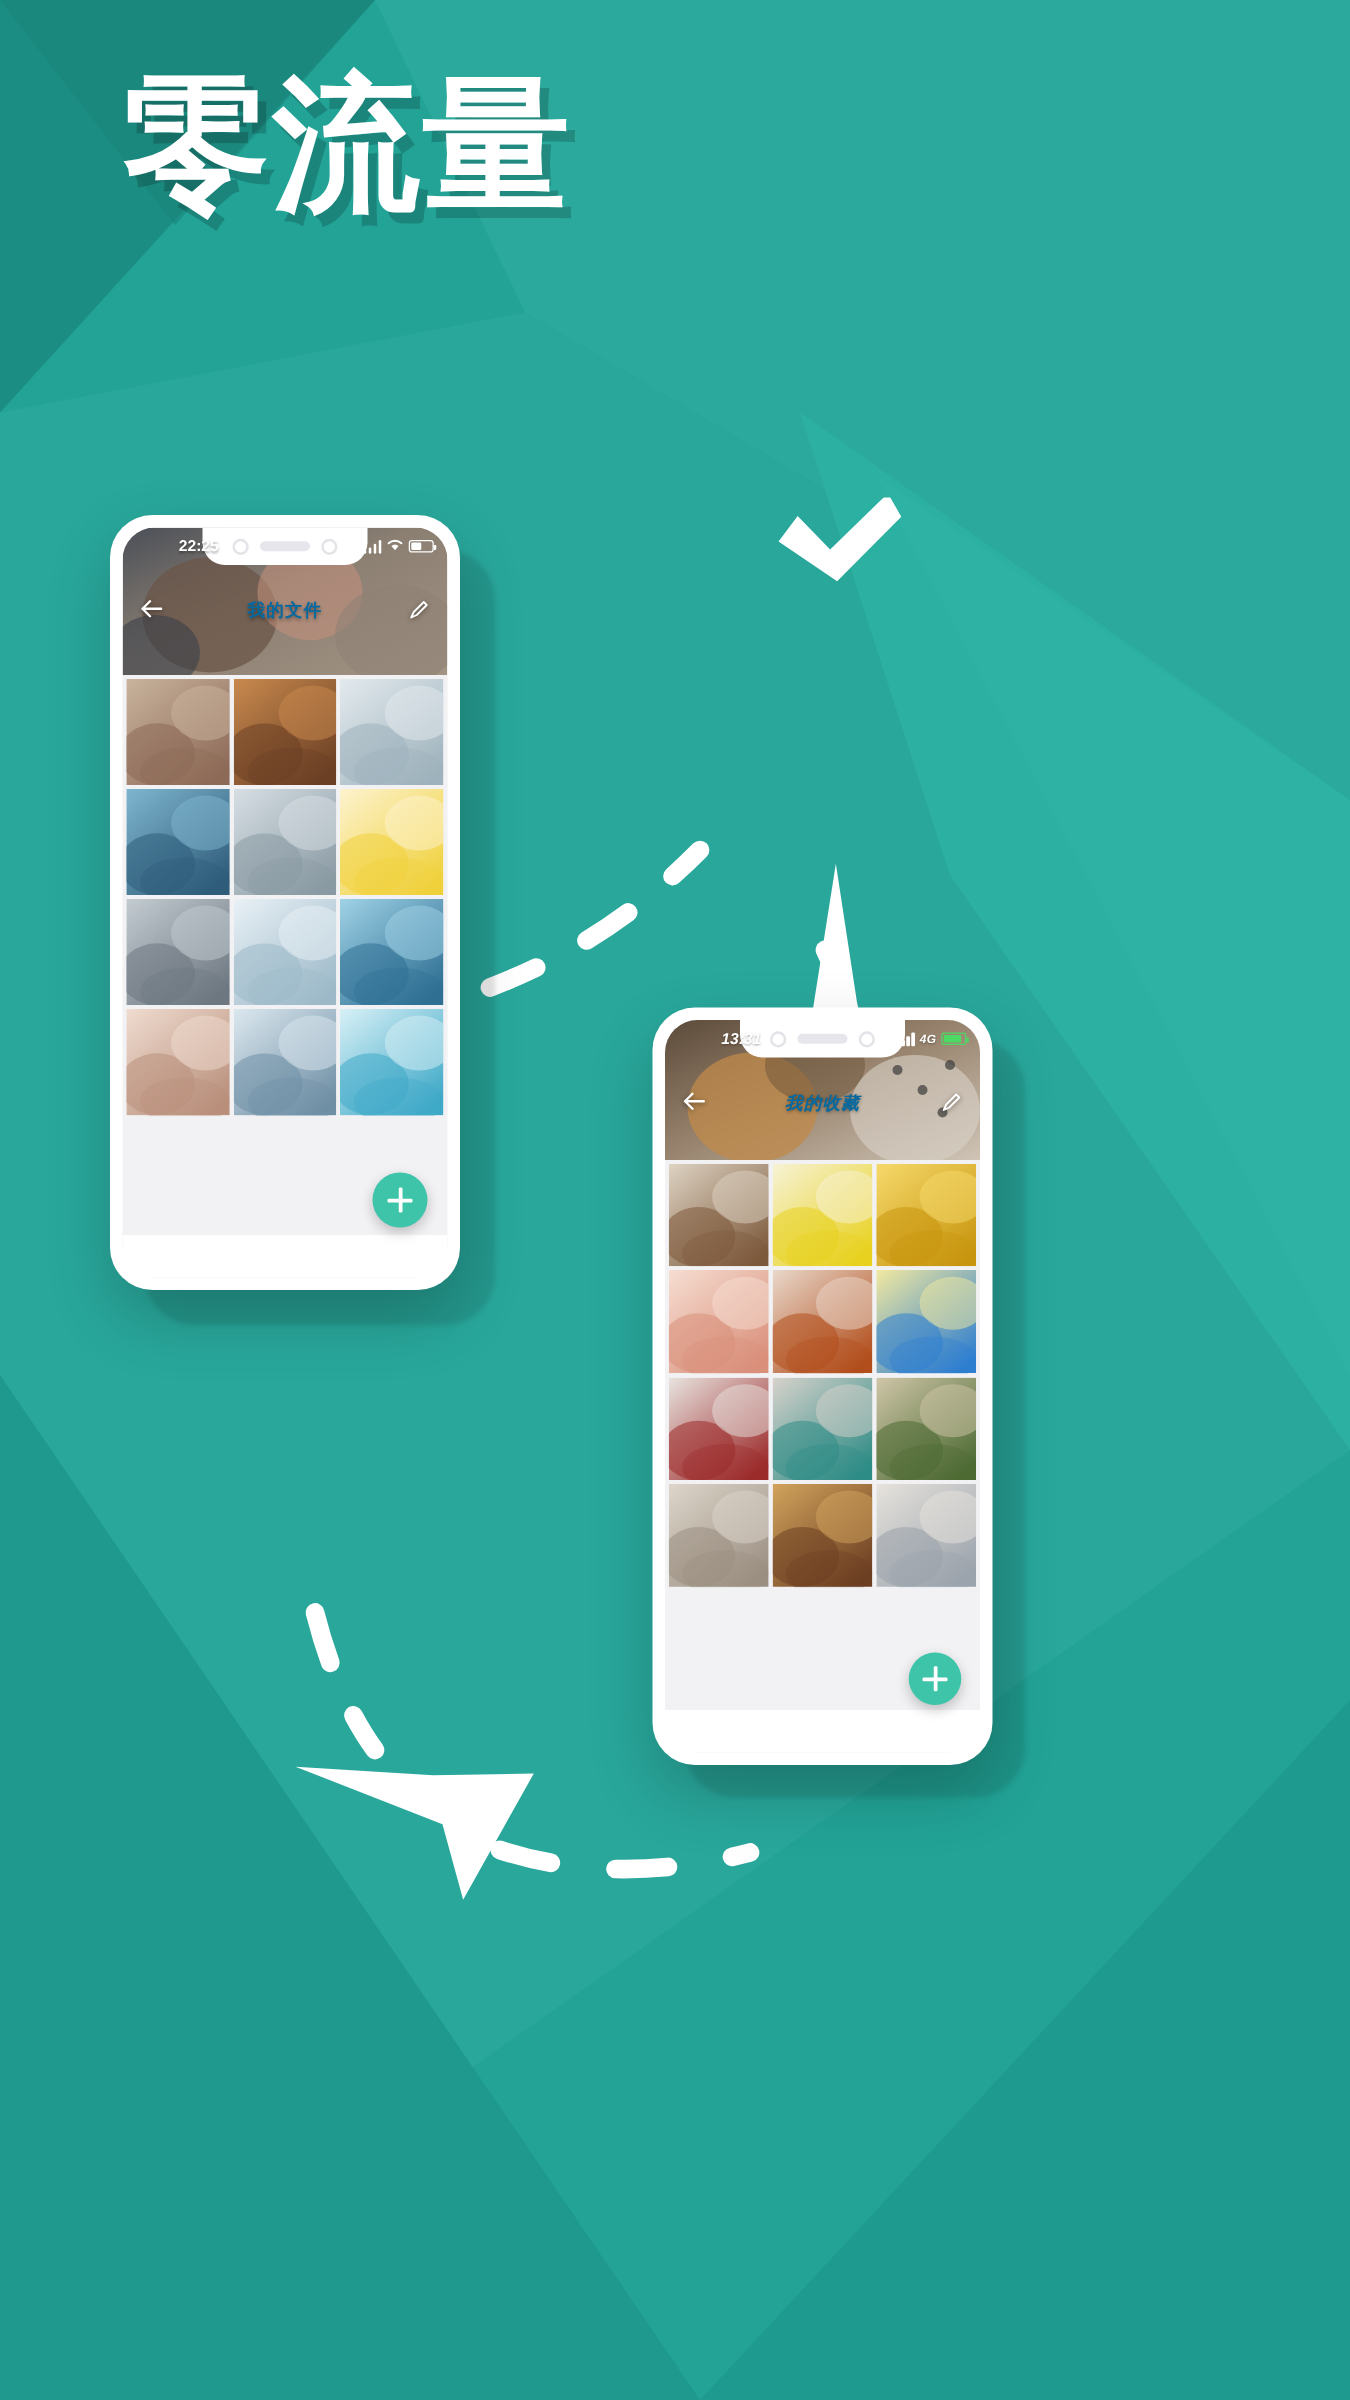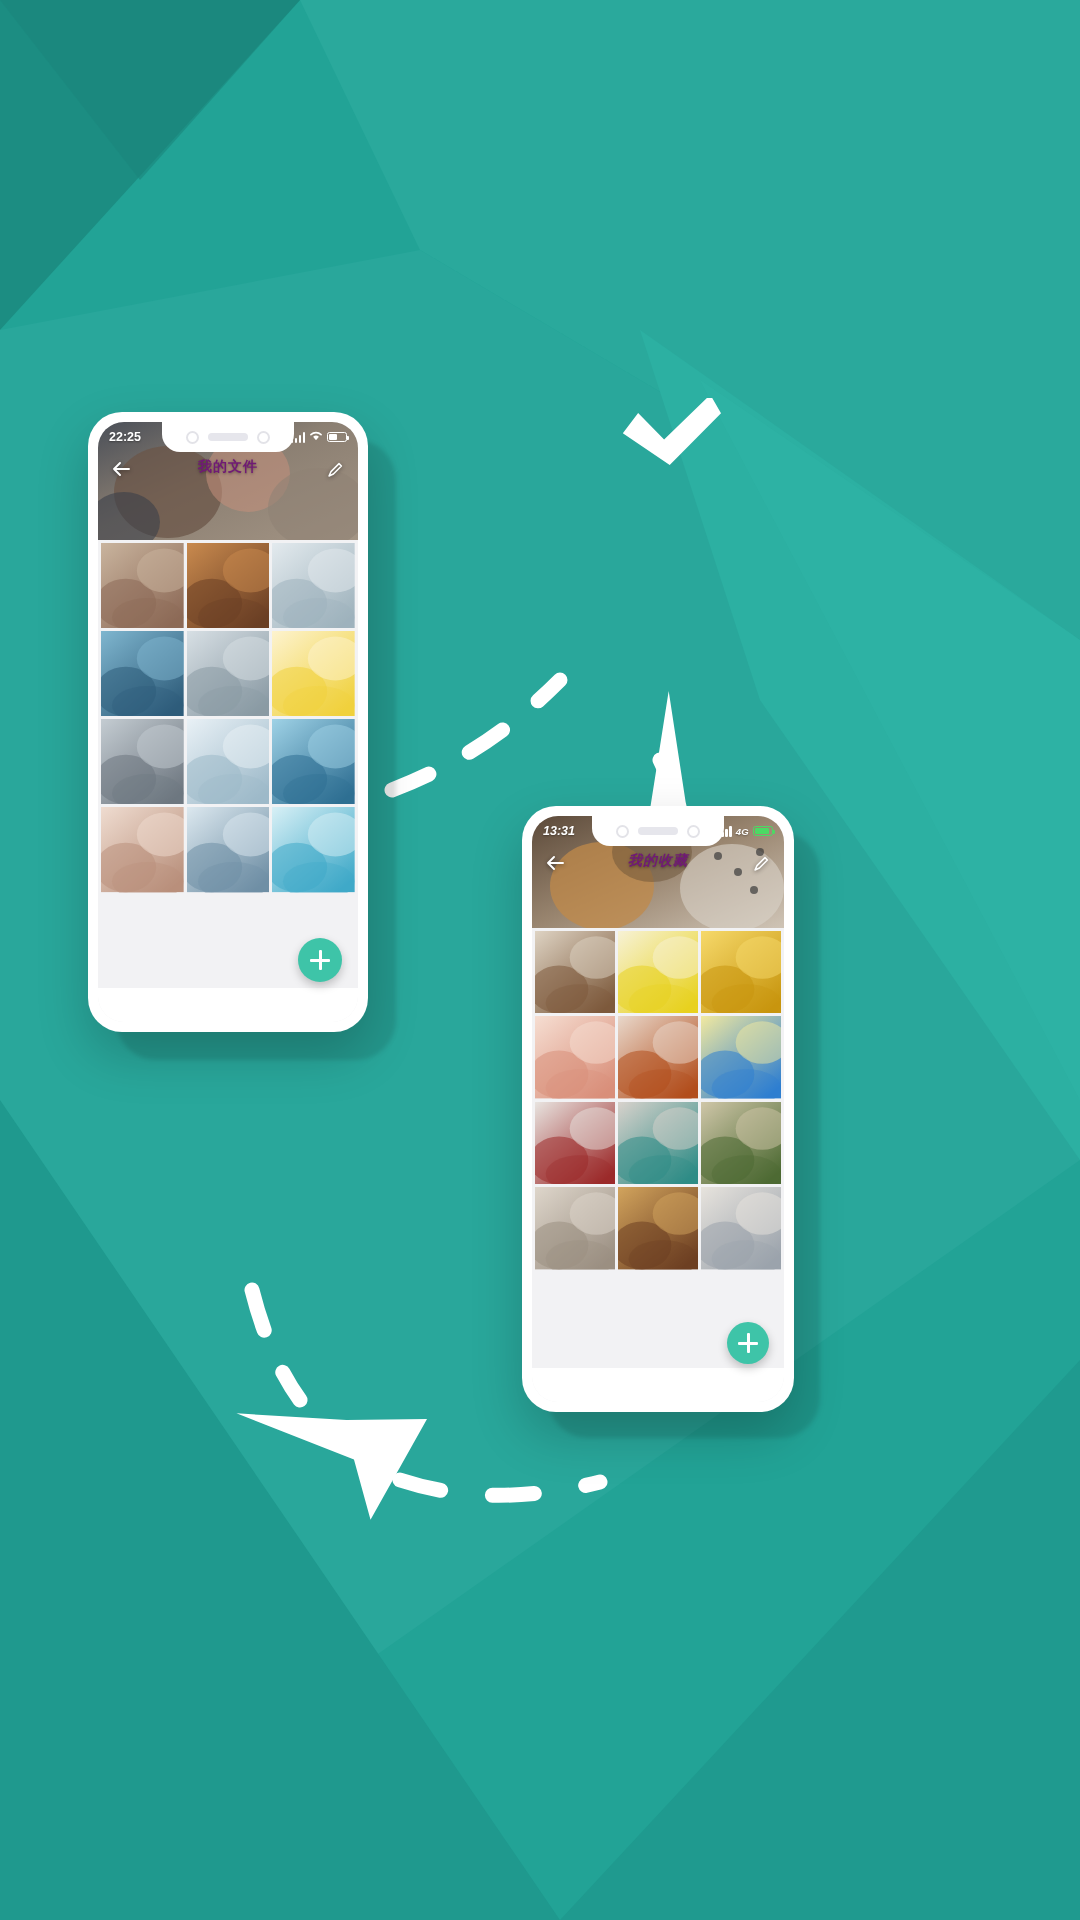--- a/index.html
+++ b/index.html
@@ -73,21 +73,21 @@
   .notch .spk{width:40px;height:8px;border-radius:5px;background:#e6e6ec;}
 
   
   .statusbar{
     position:absolute;left:0;right:0;top:0;height:30px;z-index:5;
     display:flex;align-items:center;justify-content:space-between;
     padding:0 11px;box-sizing:border-box;color:#ffffff;
     font-size:12.5px;font-weight:bold;
     text-shadow:0 1px 2px rgba(0,0,0,0.35);
   }
-  .status-left{display:flex;align-items:flex-end;}
+  .status-left{display:flex;align-items:flex-end;margin-left:34px;}
   .status-right{display:flex;align-items:center;gap:4px;justify-content:center;}
   .sig{display:flex;align-items:flex-end;gap:1.5px;height:11px;}
   .sig i{display:block;width:2.5px;background:#fff;border-radius:1px;}
   .sig i:nth-child(1){height:3px;}
   .sig i:nth-child(2){height:5px;}
   .sig i:nth-child(3){height:8px;}
   .sig i:nth-child(4){height:11px;}
   .net4g{font-size:9.5px;font-weight:bold;letter-spacing:.3px;}
   .batt{
     width:20px;height:10px;border:1.4px solid #fff;border-radius:2.5px;
@@ -95,22 +95,22 @@
   }
   .batt::after{content:"";position:absolute;right:-3.4px;top:2.6px;width:2px;height:4px;background:#fff;border-radius:0 1px 1px 0;}
   .batt span{position:absolute;left:1.2px;top:1.2px;bottom:1.2px;width:45%;background:#fff;border-radius:1px;display:block;}
   .batt.green{border-color:#4cd964;}
   .batt.green::after{background:#4cd964;}
   .batt.green span{background:#4cd964;width:75%;}
 
   
   .appbar{
     position:absolute;left:0;right:0;top:36px;height:40px;z-index:5;
-    display:flex;align-items:flex-start;padding:0 12px;box-sizing:border-box;
-    color:#701a75;
+    display:flex;align-items:flex-end;padding:0 12px;box-sizing:border-box;
+    color:#0369a1;
   }
   .appbar .title{
     flex:1;text-align:center;font-size:14px;font-weight:bold;
     text-shadow:0 1px 3px rgba(0,0,0,0.4);letter-spacing:1px;
   }
   .icon-btn{width:22px;height:22px;display:flex;align-items:center;justify-content:center;}
   .icon-btn svg{filter:drop-shadow(0 1px 2px rgba(0,0,0,.45));}
 
   
   .grid{
@@ -150,20 +150,21 @@
     <polygon points="0,330 420,250 1080,640 1080,1160 0,1920" fill="#29a79b"></polygon>
     <polygon points="640,330 1080,640 1080,1160 760,700" fill="#2cb0a2"></polygon>
     <polygon points="0,1100 560,1920 0,1920" fill="#1f998e"></polygon>
     <polygon points="560,1920 1080,1360 1080,1920" fill="#1f9a8f"></polygon>
     <polygon points="700,380 1080,640 1080,1100" fill="#30b4a5" opacity="0.55"></polygon>
     <polygon points="0,0 300,0 140,180" fill="#1a867c" opacity="0.6"></polygon>
   </svg>
 </div>
 
 <div class="headline">
+  <span class="l1">零流量</span>
 </div>
 
 <div class="checkmark">
   <svg width="110" height="80" viewBox="0 0 110 80">
     <g transform="rotate(-8 55 40)">
       <polygon points="4,28 22,10 44,40 96,2 104,22 46,66" fill="#ffffff"></polygon>
     </g>
   </svg>
 </div>
 

